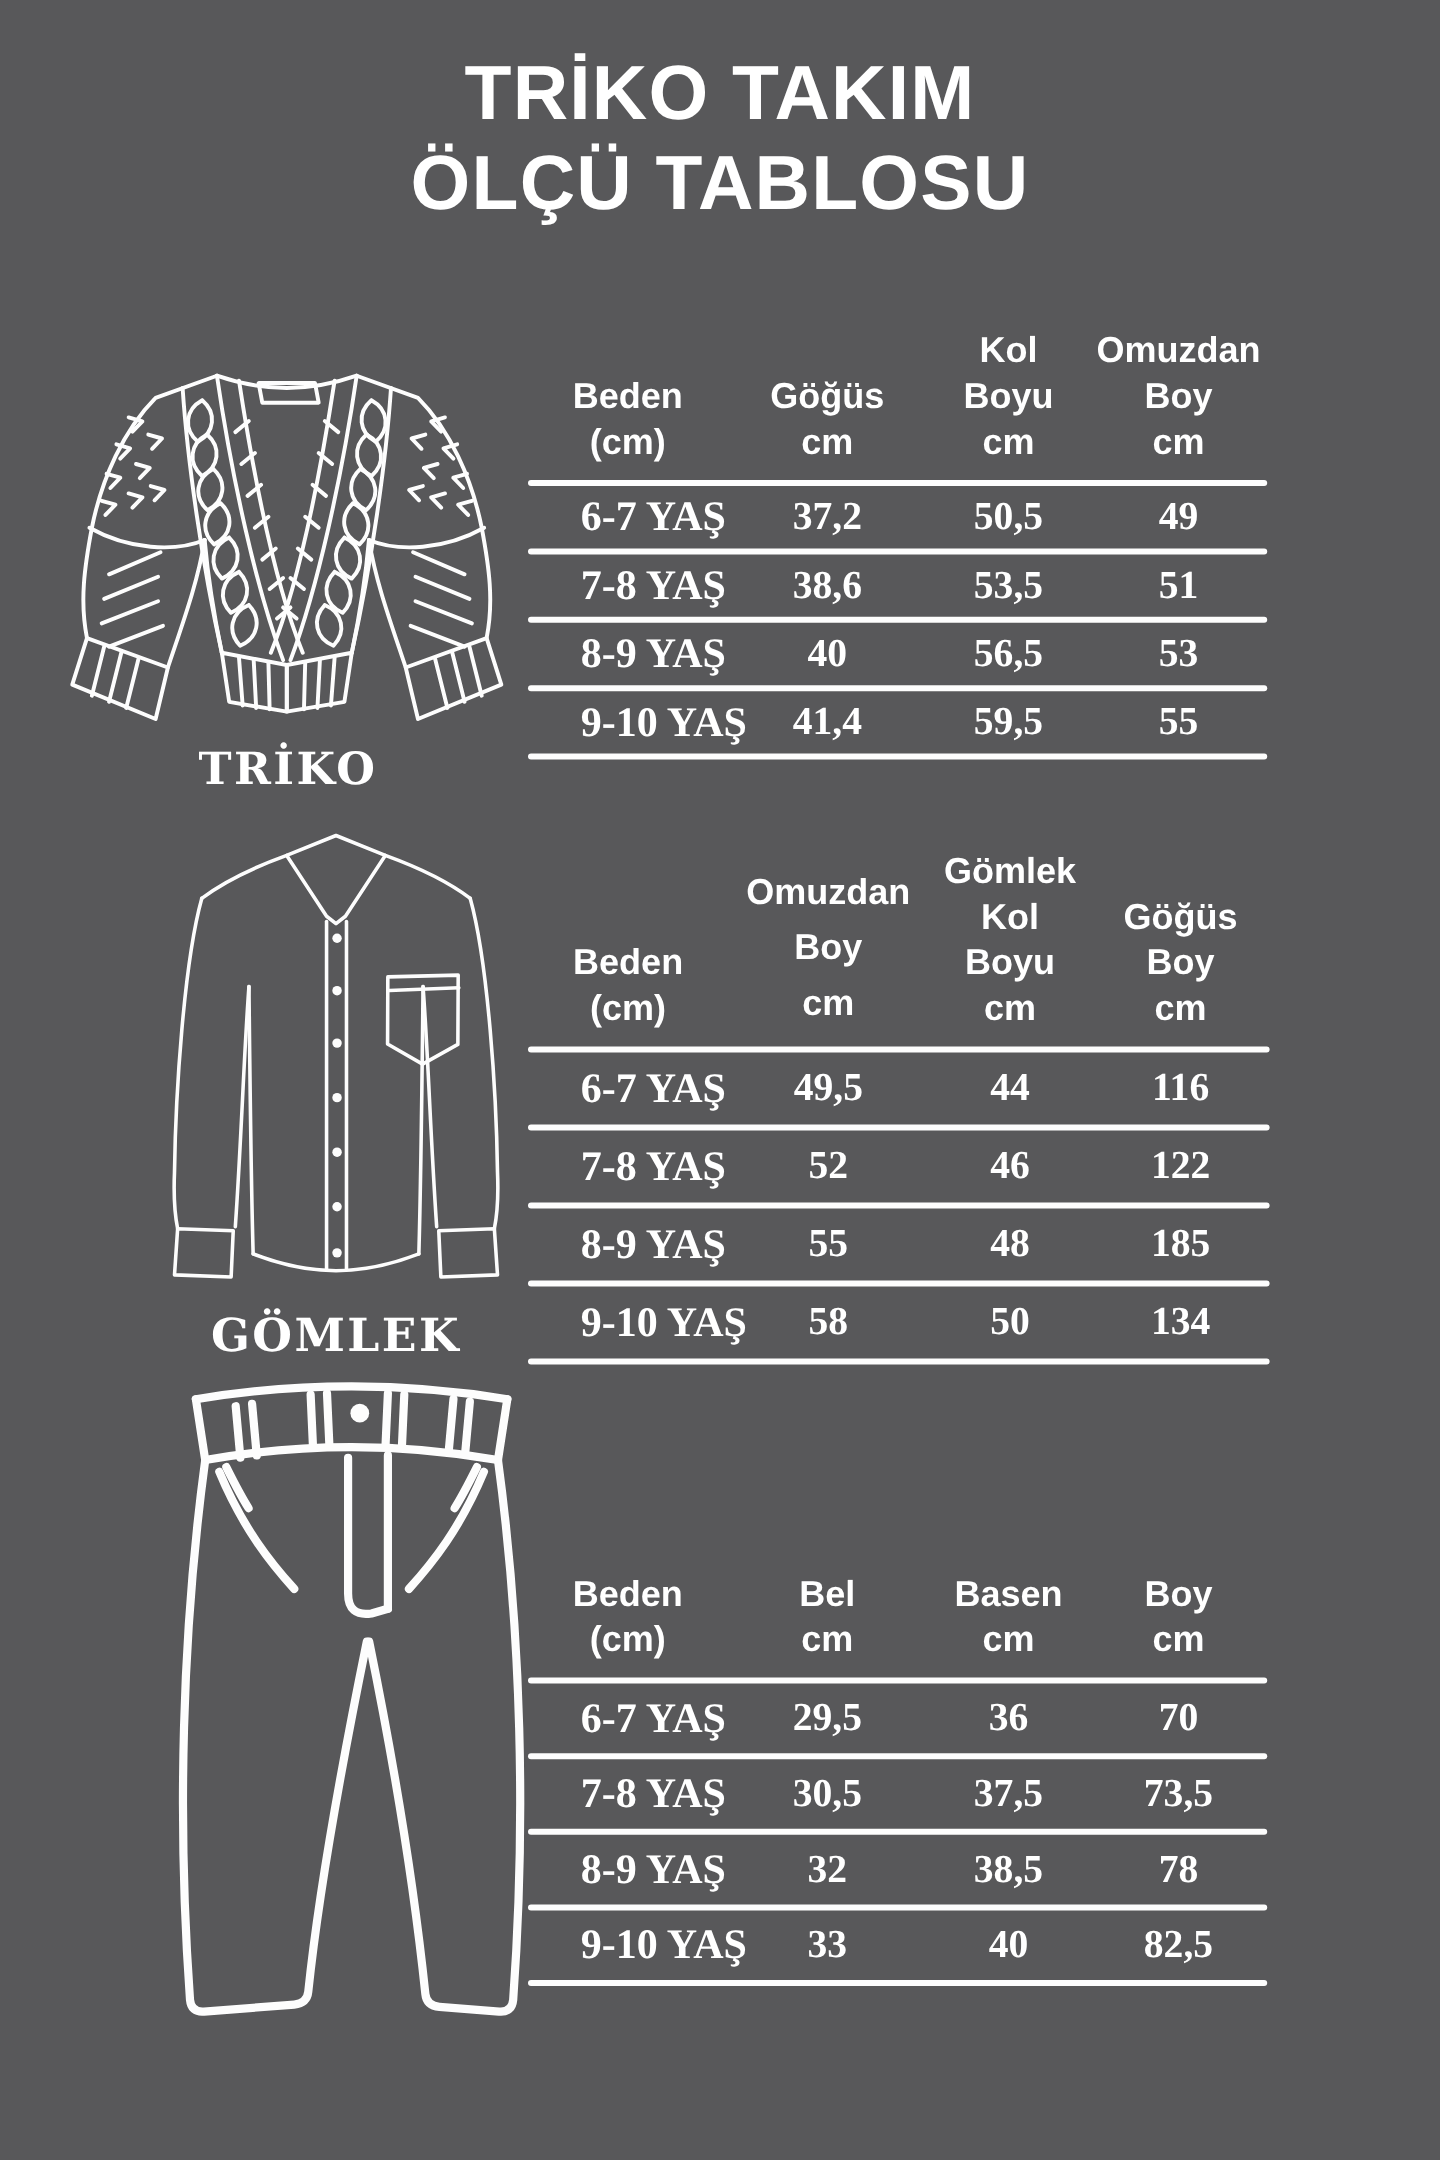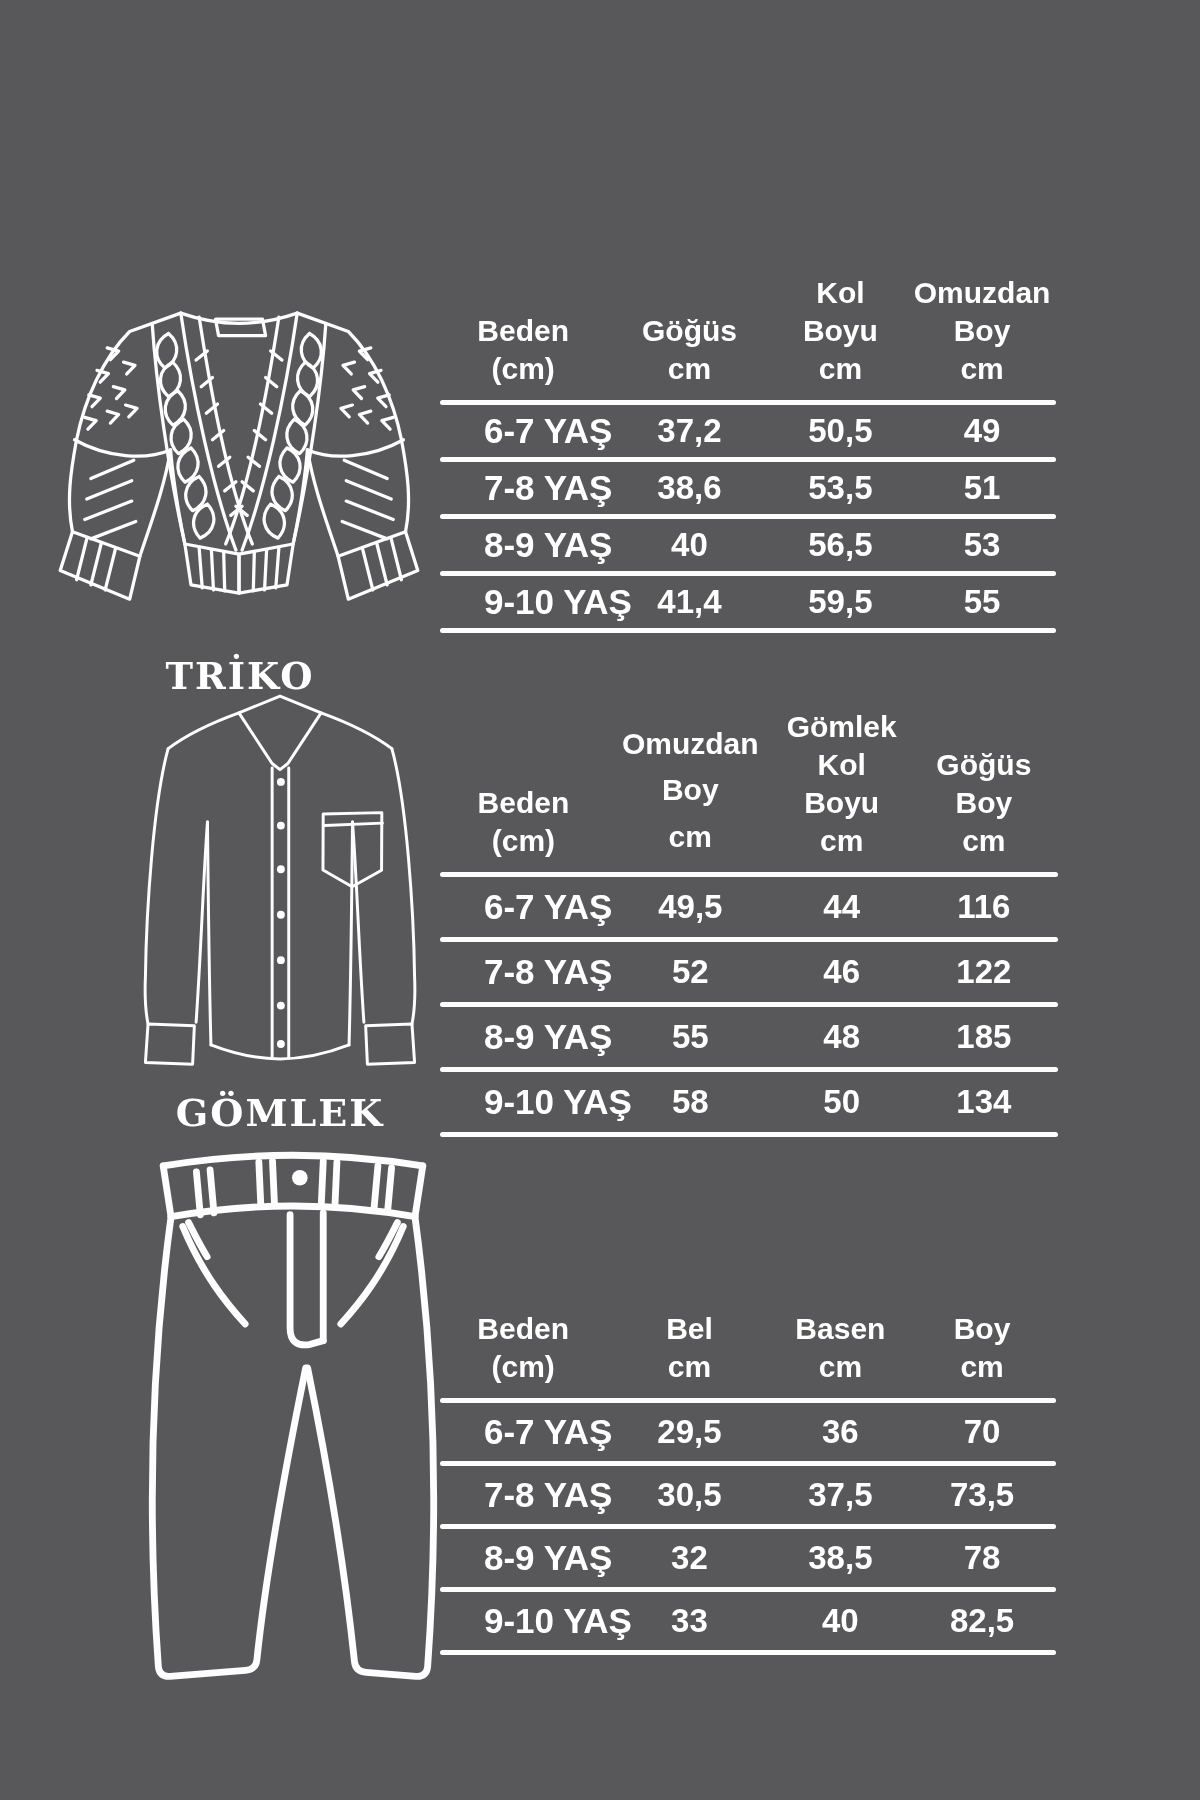--- a/index.html
+++ b/index.html
@@ -15,53 +15,57 @@
   .title span { display:block; }
   
   .figure { position:absolute; }
   .figure svg { width:100%; height:100%; display:block; }
   .ln { stroke:#fdfdfd; fill:none; stroke-width:3.2; stroke-linecap:round; stroke-linejoin:round; }
   #fig-gomlek .ln { stroke-width:3.4; }
   #fig-pantolon .ln { stroke-width:7; }
   .dot { fill:#fdfdfd; stroke:none; }
   .fig-label { position:absolute; text-align:center; font-weight:700;
                font-family:"DejaVu Serif","Liberation Serif",serif; letter-spacing:2px; }
-  #lbl-triko    { left:55px;  top:654px;  width:370px; font-size:37px; }
+  #lbl-triko    { left:55px;  top:618px;  width:370px; font-size:37px; }
   #lbl-gomlek   { left:95px;  top:1090px; width:370px; font-size:38px; }
   #lbl-pantolon { left:85px;  top:1732px; width:390px; font-size:40px; }
   #fig-triko    { left:50px;  top:286px;  width:378px; height:328px; }
   #fig-gomlek   { left:100px; top:684px;  width:360px; height:402px; }
   #fig-pantolon { left:132px; top:1130px; width:322px; height:594px; }
   
   .size-table { position:absolute; width:616px; }
   #t1 { left:440px; top:240px; }
   #t2 { left:440px; top:700px; width:618px; }
   #t3 { left:440px; top:1284px; }
   .cols { display:grid; grid-template-columns:27% 27% 22% 24%; }
   .thead { align-items:end; text-align:center; font-size:30px; font-weight:700;
            line-height:1.27; padding-bottom:12px; }
   #t1 .thead { height:160px; }
   #t2 .thead { height:172px; }
   #t3 .thead { height:114px; }
   #t2 .lh-lg { line-height:1.55; }
   .hl { display:block; }
   .hline { height:5px; background:#fdfdfd; border-radius:3px; }
-  .trow { align-items:center; }
+  .trow { align-items:center;font-family:Liberation Serif, serif; }
   #t1 .trow { height:52px; }
   #t2 .trow { height:60px; }
   #t3 .trow { height:58px; }
   .td.lbl { text-align:left; padding-left:44px; white-space:nowrap;
             font-size:35px; font-weight:700; }
   .td.val { text-align:center; font-size:33px; font-weight:700; }
 </style>
 </head>
 <body>
 
 <div class="canvas">
 
+  <div class="title">
+    <span>TRİKO TAKIM</span>
+    <span>ÖLÇÜ TABLOSU</span>
+  </div>
 
   <div class="figure" id="fig-triko">
     <svg viewBox="0 0 370 320">
       <defs>
         <path id="cbl" d="M0 0 C-13 9 -13 25 0 34 C13 25 13 9 0 0"></path>
         <path id="chv" d="M0 0 l10 6 l-10 6"></path>
       </defs>
       <g class="ln">
         <g id="cardL">
           <path d="M128 26 L78 44 C52 70 34 110 26 150 C20 182 16 210 22 240"></path>

